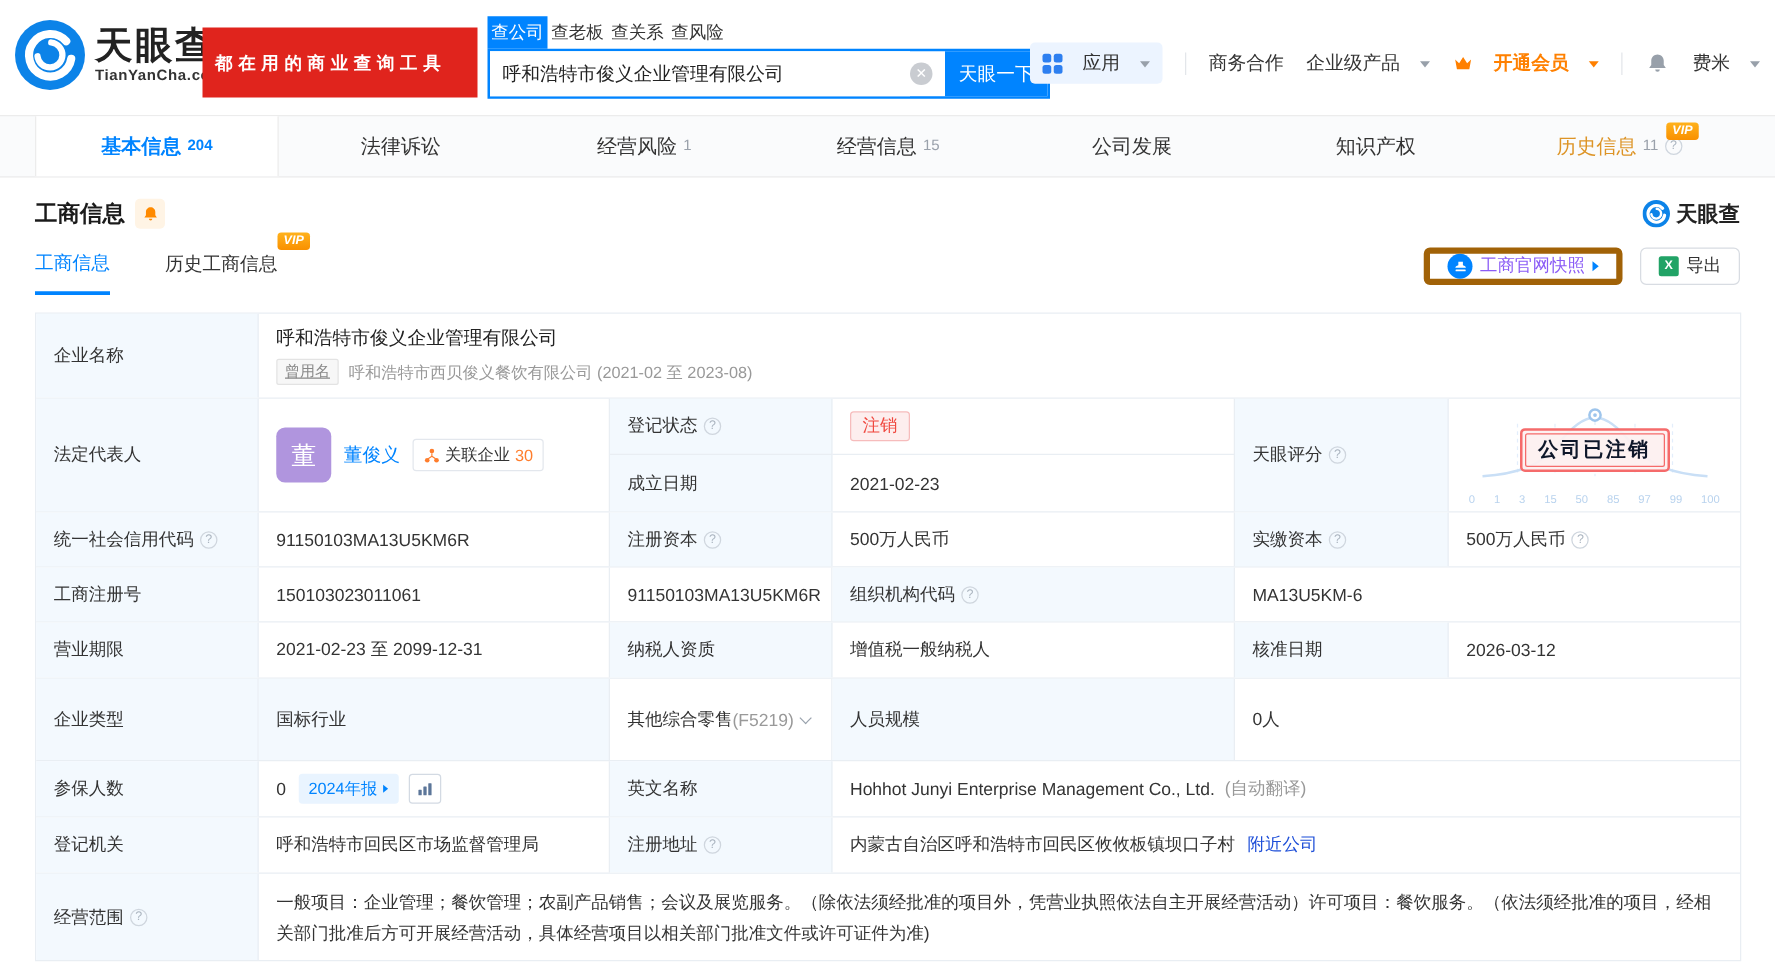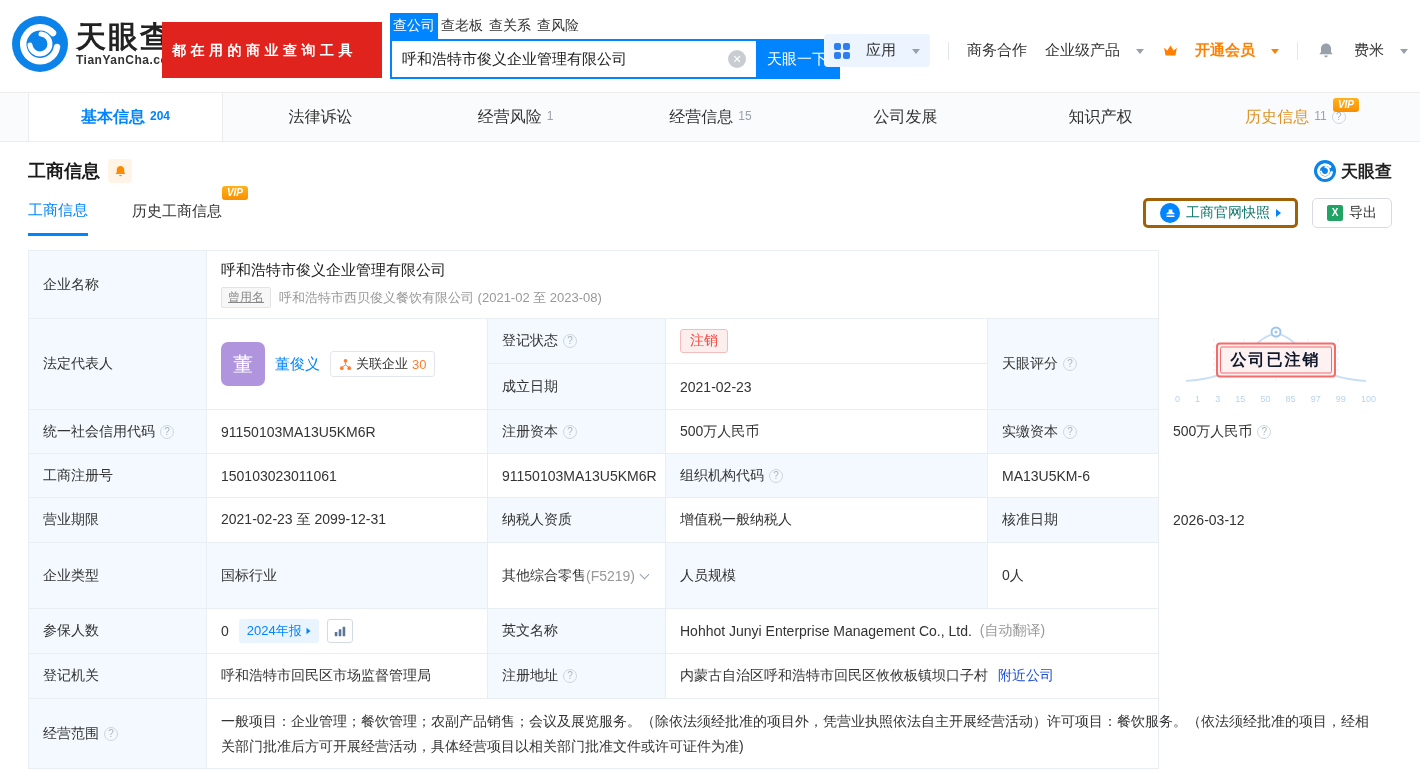--- a/index.html
+++ b/index.html
@@ -71,32 +71,32 @@
 
   
   .subtab-row { margin:4px 28px 0; height:44px; display:flex; align-items:center; position:relative; }
   .subtab { font-size:15px; color:#333; cursor:pointer; padding:10px 0 13px; position:relative; }
   .subtab.active { color:#0084ff; border-bottom:3px solid #0084ff; }
   .subtab + .subtab { margin-left:44px; }
   .subtab .vip-badge { position:absolute; top:-6px; right:-26px; }
   .subtab-actions { margin-left:auto; display:flex; gap:14px; }
   .btn { height:30px; display:flex; align-items:center; gap:6px; padding:0 14px; border-radius:5px;
     background:#fff; font-size:14px; cursor:pointer; }
-  .btn-snapshot { border:3px solid #a16207; color:#0f766e; }
+  .btn-snapshot { border:5px solid #a16207; color:#8b5cf6; }
   .stamp-ic { width:20px; height:20px; border-radius:50%; background:#0084ff; display:flex;
     align-items:center; justify-content:center; }
   .stamp-ic svg { width:11px; height:11px; }
   .tri-right { width:0; height:0; border-top:4px solid transparent; border-bottom:4px solid transparent;
     border-left:5px solid #0084ff; }
   .btn-export { border:1px solid #d8dce2; color:#333; }
   .xls-ic { width:16px; height:16px; background:#21a366; border-radius:2px; color:#fff; font-size:10px;
     font-weight:bold; line-height:16px; text-align:center; }
 
   
-  .biz-table { margin:15px 0 0 28px; width:1131px; border:1px solid #e9eef3; }
+  .biz-table { margin:15px 0 0 28px; width:1365px; border:1px solid #e9eef3; }
   .trow { display:grid; border-bottom:1px solid #e9eef3; }
   .trow:last-child { border-bottom:none; }
   .cols6 { grid-template-columns:178px 281px 178px 322px 171px 233px; }
   .cols2 { grid-template-columns:178px 1185px; }
   .cols4 { grid-template-columns:178px 281px 178px 726px; }
   .colsR2 { grid-template-columns:178px 281px 500px 171px 233px; }
   .cell { padding:10px 14px; display:flex; align-items:center; border-right:1px solid #e9eef3;
     font-size:14px; color:#333; }
   .cell:last-child { border-right:none; }
   .lbl { background:#f3f9fe; gap:5px; }

